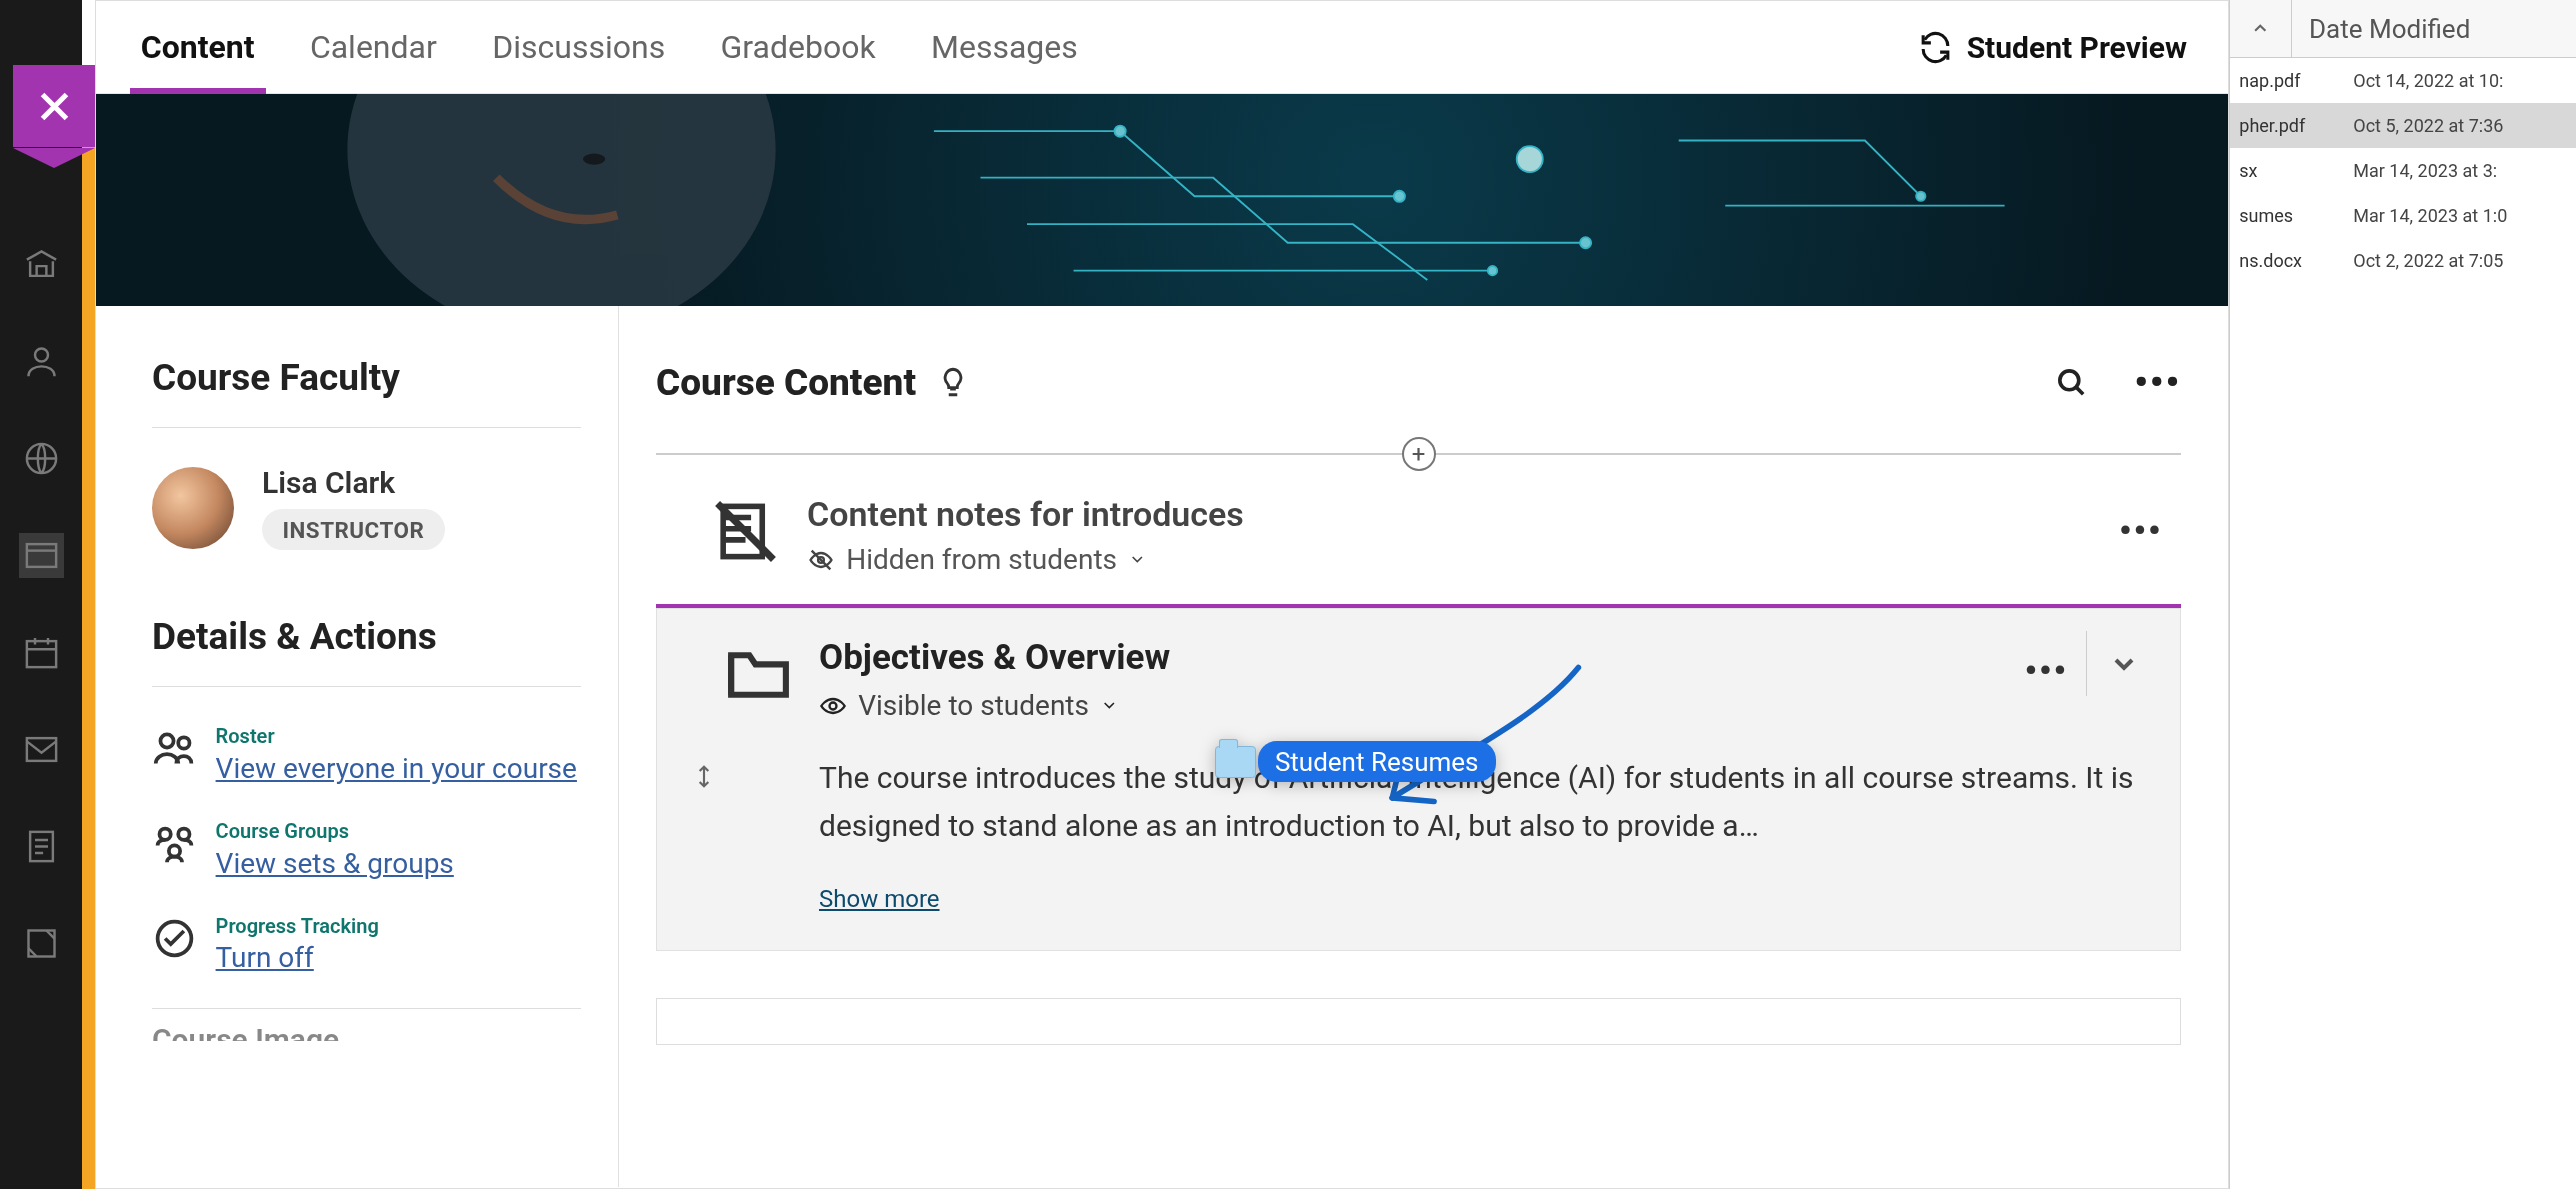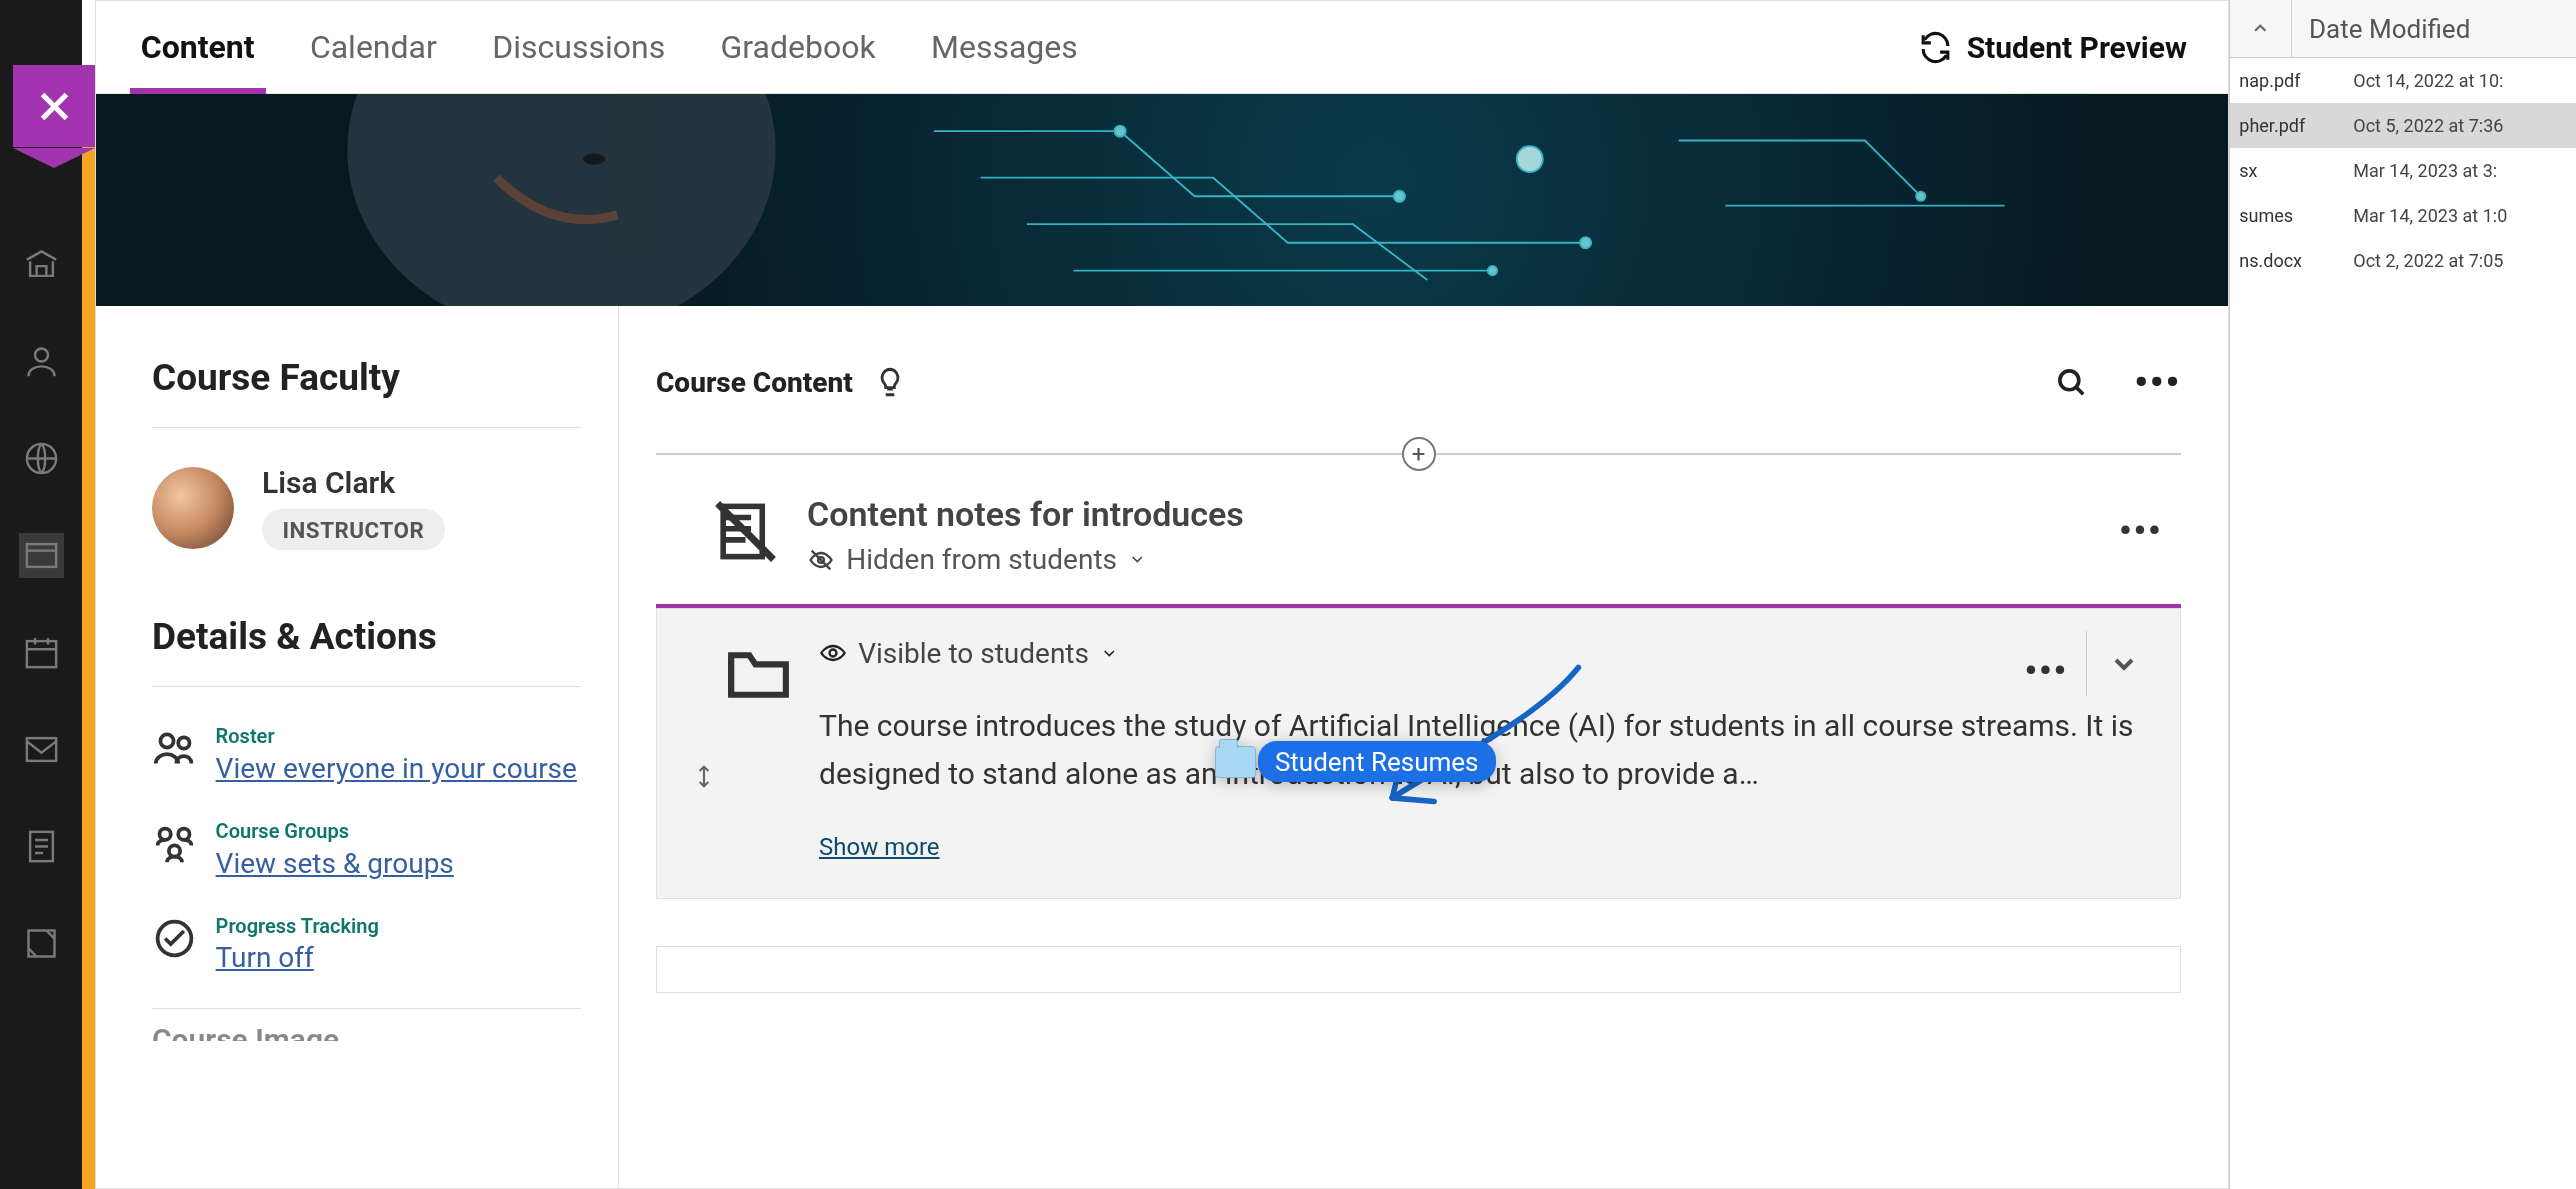--- a/index.html
+++ b/index.html
@@ -204,21 +204,21 @@
     padding: 50px 47px 0 37px;
     border-left: 0.9px solid #e0e0e0;
     position: relative;
   }
   .content-head {
     display: flex;
     align-items: center;
     margin-bottom: 45px;
   }
   .content-head h2 {
-    font-size: 28px;
+    font-size: 37px;
     font-weight: 800;
     color: #222;
     margin-right: 20px;
   }
   .content-head .bulb { width: 34px; height: 34px; }
   .content-head .bulb svg { width:34px; height:34px; stroke:#333; fill:none; stroke-width:2;}
   .content-head .spacer { flex:1; }
   .icon-btn {
     width: 52px; height: 52px;
     display: flex; align-items: center; justify-content: center;
@@ -614,20 +614,21 @@
         <div class="drag-handle">
             <svg viewBox="0 0 24 24">
               <path d="M12 3v18M8 7l4-4 4 4M8 17l4 4 4-4"></path>
             </svg>
           </div>
         <div class="obj-icon"><svg viewBox="0 0 24 24">
               <path d="M3 6h6l2 3h10v10H3z"></path>
               <path d="M3 6v13"></path>
             </svg></div>
         <div class="obj-body">
+          <div class="obj-title">Objectives &amp; Overview</div>
           <div class="obj-vis">
             <svg viewBox="0 0 24 24">
                 <path d="M2 12s3.5-6 10-6 10 6 10 6-3.5 6-10 6S2 12 2 12z"></path>
                 <circle cx="12" cy="12" r="3"></circle>
               </svg>
             <span>Visible to students</span>
             <svg viewBox="0 0 24 24" style="width:18.6px;height:18.6px;">
                 <path d="M6 9l6 6 6-6"></path>
               </svg>
           </div>

